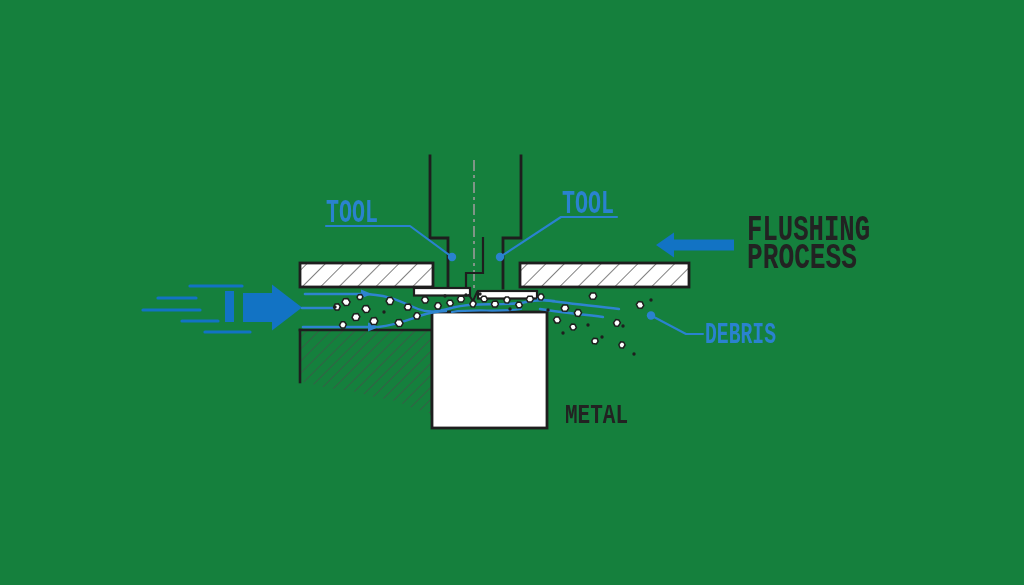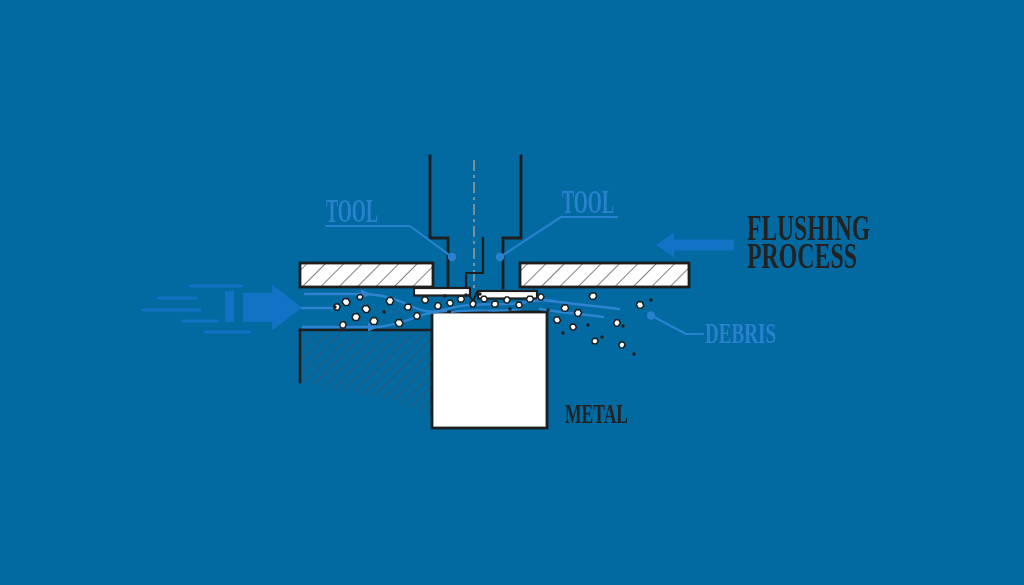--- a/index.html
+++ b/index.html
@@ -1,21 +1,21 @@
 <!DOCTYPE html>
 <html style="--label-blue: #2a82cf; --flow-blue: #2e84d0; --arrow-blue: #1273c4; --ink: #1e1e1e; --text-ink: #222222; --centerline-gray: #9a9a9a;"><head>
 <meta charset="utf-8">
 <style>
   html,body{margin:0;padding:0;background:#ffffff;}
   .canvas{
     position:relative;
     width:1024px;height:585px;
-    background:#0369a1;
+    background:#15803d;
     overflow:hidden;
-    font-family:Liberation Serif, serif;
+    font-family:Liberation Mono, monospace;
   }
   svg{display:block;}
   .ink-line{stroke:var(--ink);fill:none;stroke-linecap:square;}
   .white-fill{fill:#ffffff;}
   .blue-line{stroke:var(--flow-blue);fill:none;stroke-linecap:round;stroke-linejoin:round;}
   .label-blue-line{stroke:var(--label-blue);fill:none;stroke-linecap:round;stroke-linejoin:round;}
   .speed-line{stroke:var(--arrow-blue);stroke-width:3.2;stroke-linecap:round;}
   .solid-blue{fill:var(--arrow-blue);}
   .flow-fill{fill:var(--flow-blue);}
   .dot{fill:var(--label-blue);}

